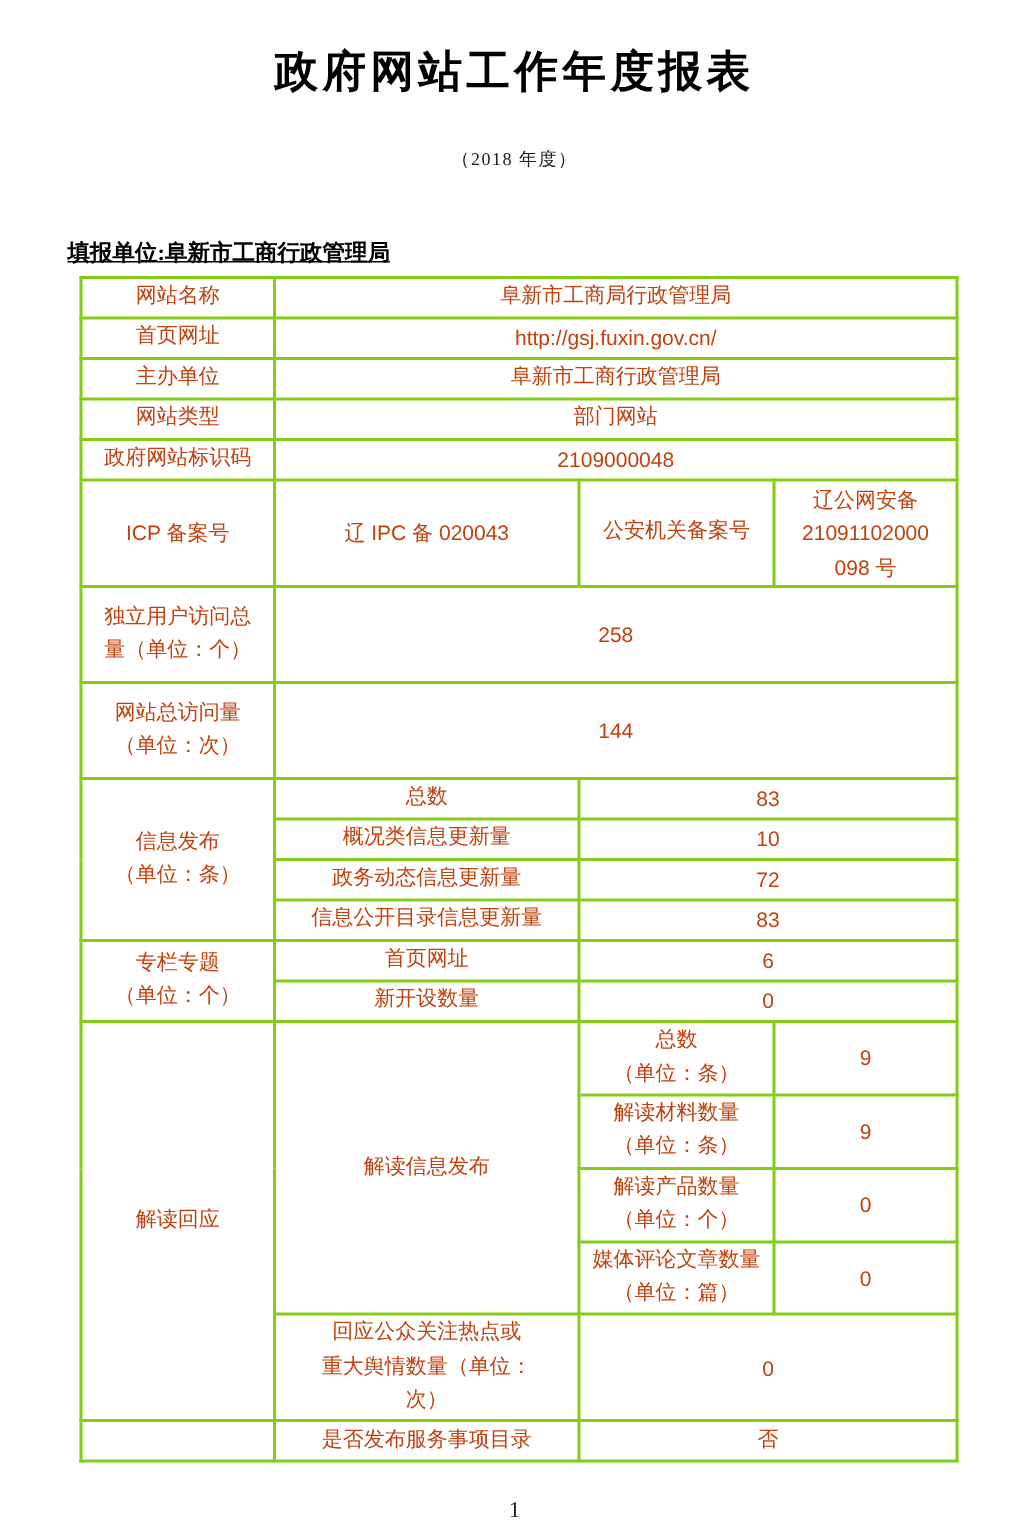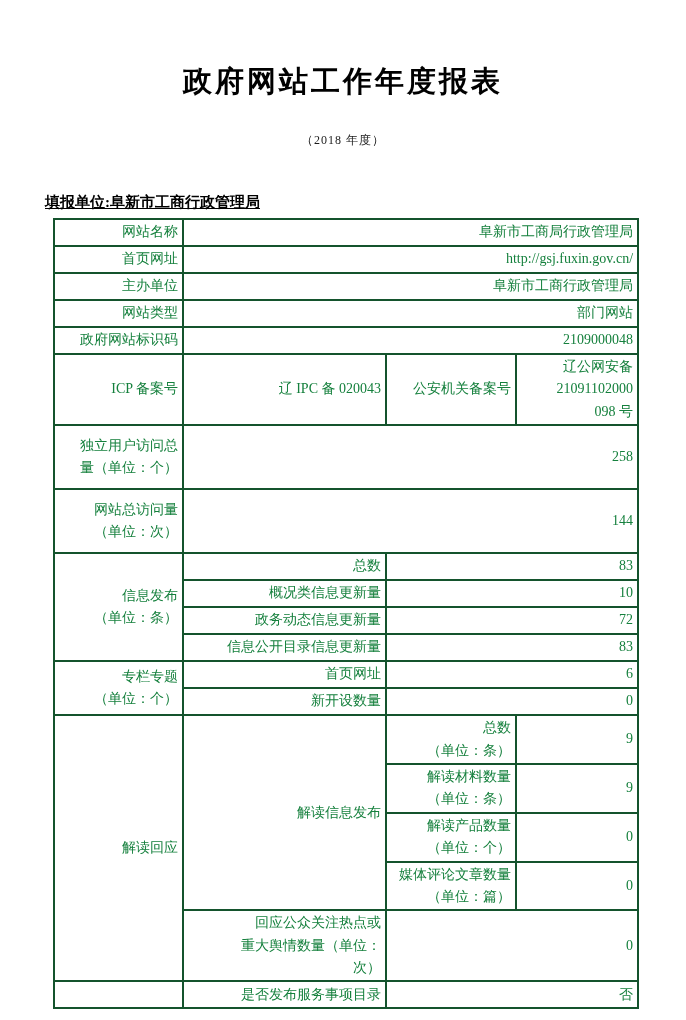--- a/index.html
+++ b/index.html
@@ -5,21 +5,21 @@
   html,body{margin:0;padding:0;background:#ffffff;}
   body{
     width:686px;height:1020px;
     font-family:"Liberation Serif","DejaVu Serif",serif;
     color:#141414;
     overflow:hidden;
   }
   .page{position:relative;width:686px;height:1020px;background:#fff;}
 
   .doc-title{
-    margin:0;padding-top:62px;
+    margin:0;padding-top:28px;
     text-align:center;
     font-family:Liberation Sans, sans-serif;
     font-weight:bold;
     font-size:29px;
     letter-spacing:3px;
     color:#000;
   }
   .doc-subtitle{
     margin:0;padding-top:30px;
     text-align:center;
@@ -37,31 +37,31 @@
     text-decoration:underline;
   }
 
   table.report{
     margin-left:53px;
     width:584px;
     border-collapse:collapse;
     table-layout:fixed;
   }
   table.report td{
-    border:2px solid #14532d;
-    text-align:right;
+    border:2px solid #84cc16;
+    text-align:center;
     vertical-align:middle;
     font-size:14px;
     line-height:1.6;
     padding:1px 4px;
     white-space:pre-line;
-    color:#15803d;
+    color:#c2410c;
     overflow:hidden;
   }
-  .mono{font-family:Liberation Serif, serif;font-size:14px;}
+  .mono{font-family:Liberation Sans, sans-serif;font-size:14px;}
   tr.h27{height:27px;}
   tr.h46{height:46px;}
   tr.h49{height:64px;}
   tr.h71{height:71px;}
   tr.h72{height:71px;}
 
   .page-number{
     margin:0;
     padding-top:24px;
     text-align:center;

